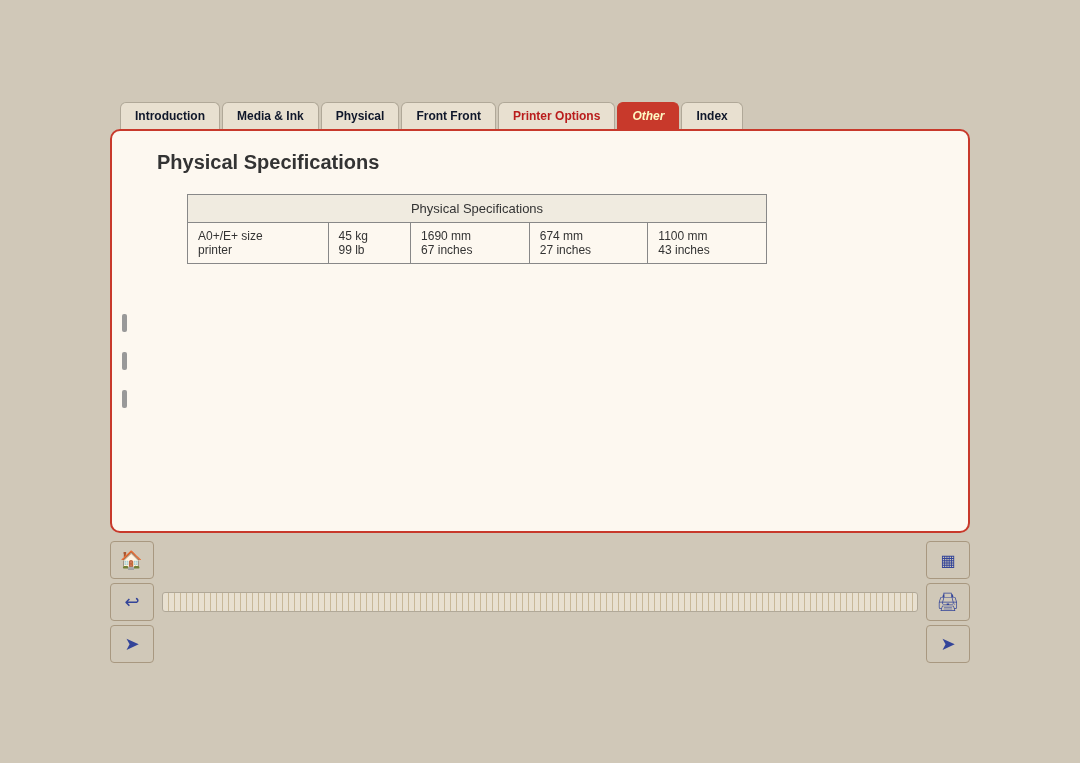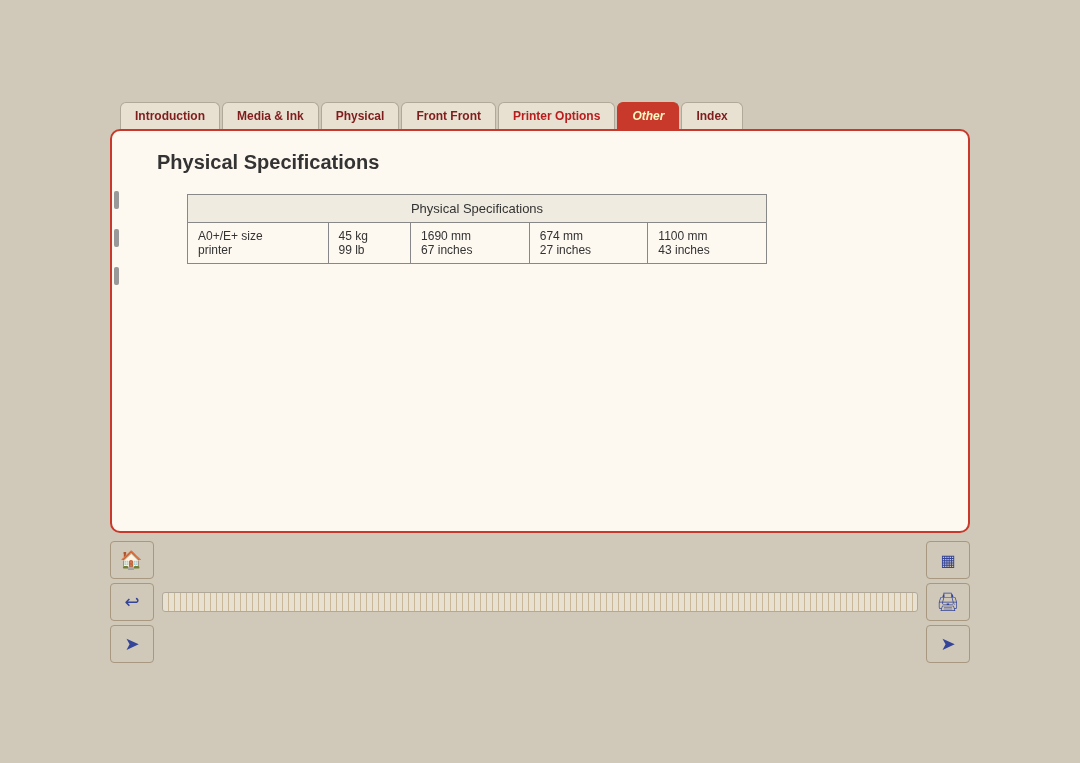--- a/index.html
+++ b/index.html
@@ -26,21 +26,21 @@
     }
     .tab {
       padding: 6px 14px;
       font-size: 12px;
       font-weight: bold;
       border-radius: 6px 6px 0 0;
       cursor: pointer;
       border: 1px solid #b0a898;
       border-bottom: none;
       background: #e8e0d0;
-      color: #7f1d1d;
+      color: #0f172a;
       white-space: nowrap;
     }
     .tab.active {
       background: #c8392b;
       color: #fef9c3;
       border-color: #c8392b;
       font-style: italic;
     }
     .tab.printer-options {
       background: #e8e0d0;
@@ -169,22 +169,22 @@
         90deg,
         transparent 0px, transparent 5px,
         #c8b898 5px, #c8b898 6px
       );
     }
     .wrapper {
       position: relative;
     }
     .page-wrapper {
       display: flex;
-      gap: 8px;
-      align-items: flex-start;
+      align-items: center;
+      padding-left: 8px;
     }
     .side-markers {
       display: flex;
       flex-direction: column;
       gap: 20px;
       padding-top: 60px;
       padding-left: 2px;
     }
     .side-marker {
       width: 5px;

